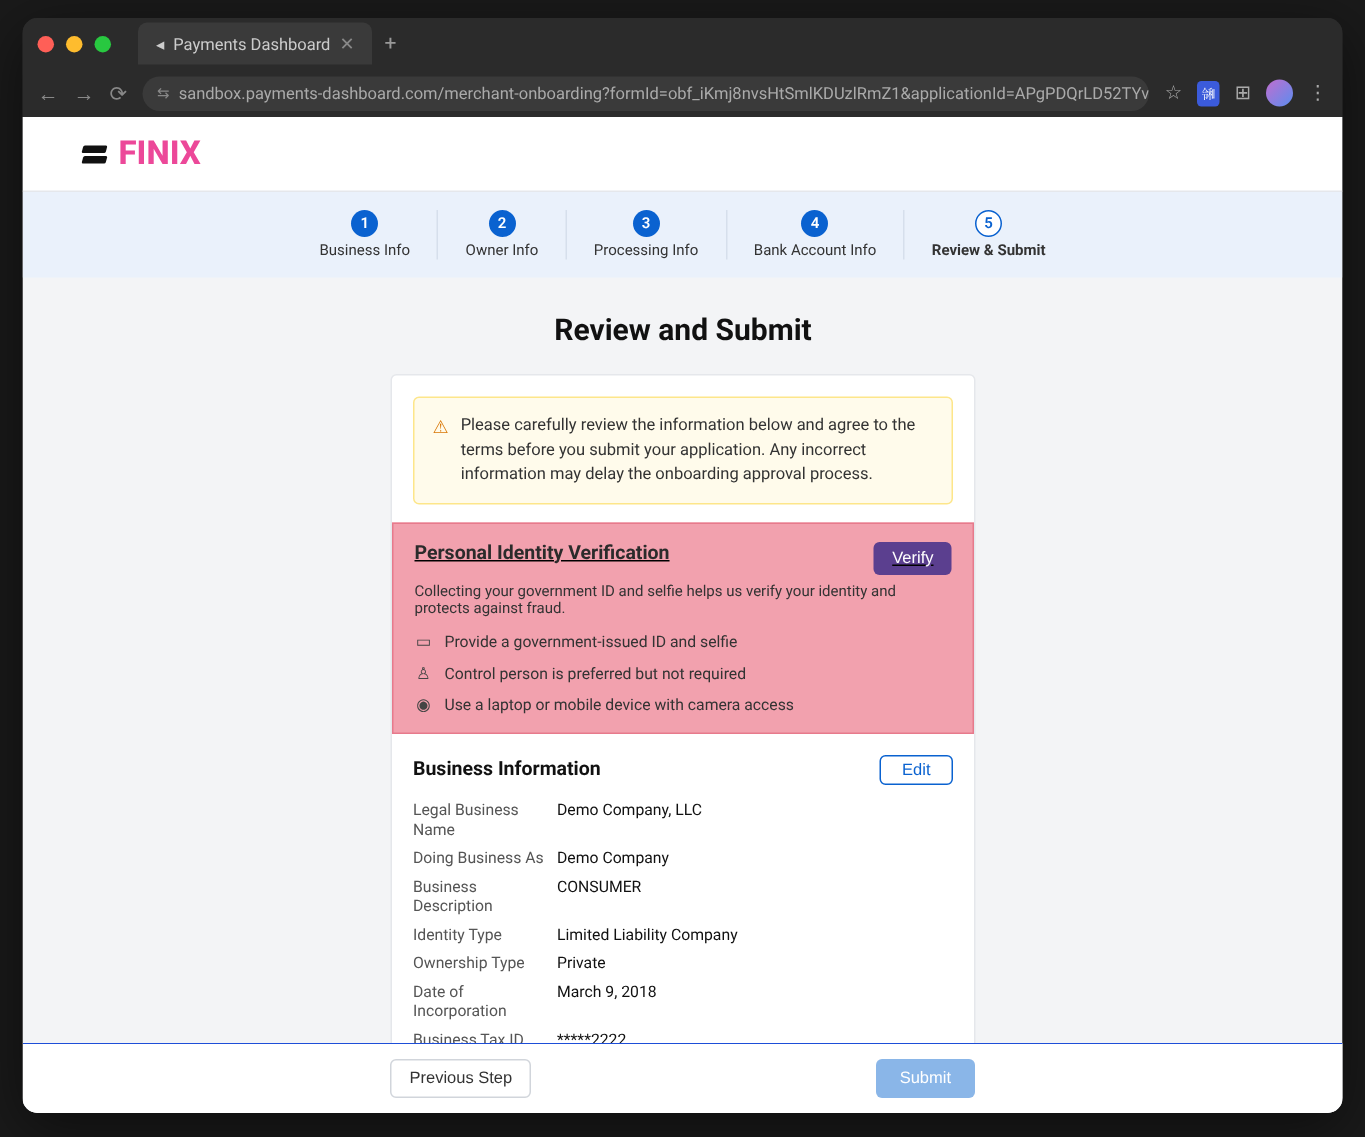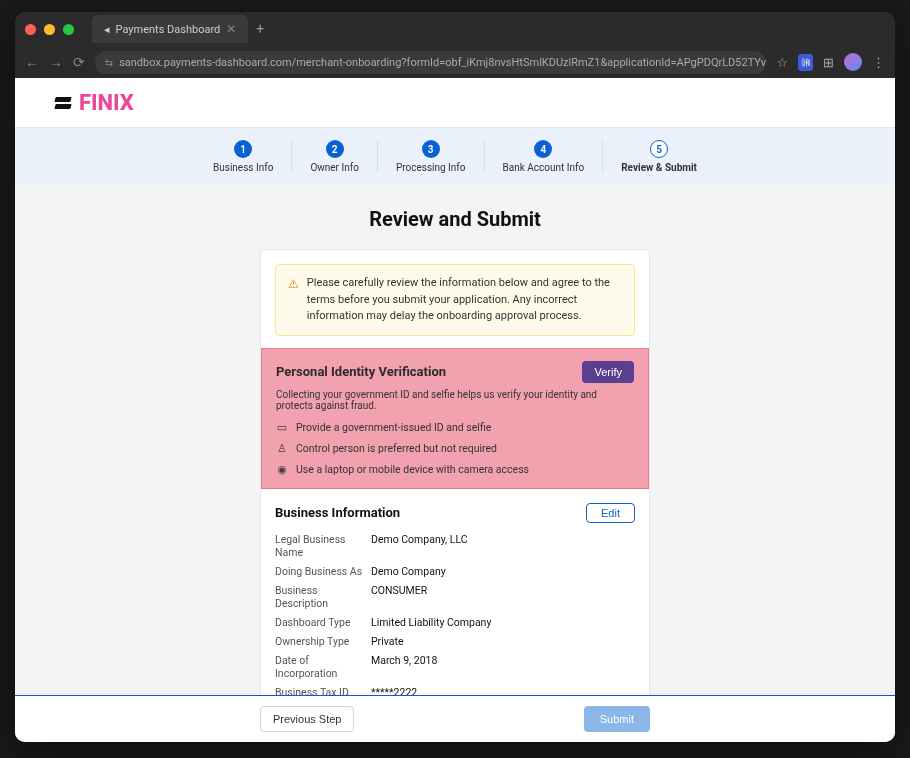--- a/index.html
+++ b/index.html
@@ -140,21 +140,21 @@
   line-height: 1.5;
 }
 .alert .icon { color: #d97706; font-size: 12px; }
 
 .identity-panel {
   margin: 12px -14px 14px;
   background: #f2a1ae;
   border: 1px solid #e77a8c;
   padding: 12px 14px;
 }
-.identity-head { display: flex; justify-content: space-between; align-items: center; margin-bottom: 6px; }
+.identity-head { display: flex; justify-content: space-between; align-items: flex-start; margin-bottom: 6px; text-decoration: underline; }
 .identity-title { font-size: 13px; font-weight: 700; color: #2b2b2b; }
 .verify-btn {
   background: #5b3f8f; color: #fff; border: none;
   font-size: 11px; padding: 5px 12px; border-radius: 4px; cursor: pointer;
 }
 .identity-sub { font-size: 10px; color: #333; margin-bottom: 10px; }
 .identity-list { list-style: none; display: flex; flex-direction: column; gap: 8px; }
 .identity-list li { font-size: 10.5px; color: #333; display: flex; align-items: center; gap: 8px; }
 .identity-list .ic { width: 12px; text-align: center; color: #444; font-size: 11px; }
 
@@ -313,21 +313,21 @@
               </div>
               <div class="field">
                 <div class="label">Doing Business As</div>
                 <div class="value" style="white-space: pre-line;">Demo Company</div>
               </div>
               <div class="field">
                 <div class="label">Business Description</div>
                 <div class="value" style="white-space: pre-line;">CONSUMER</div>
               </div>
               <div class="field">
-                <div class="label">Dashboard Type</div>
+                <div class="label">Identity Type</div>
                 <div class="value" style="white-space: pre-line;">Limited Liability Company</div>
               </div>
               <div class="field">
                 <div class="label">Ownership Type</div>
                 <div class="value" style="white-space: pre-line;">Private</div>
               </div>
               <div class="field">
                 <div class="label">Date of Incorporation</div>
                 <div class="value" style="white-space: pre-line;">March 9, 2018</div>
               </div>

